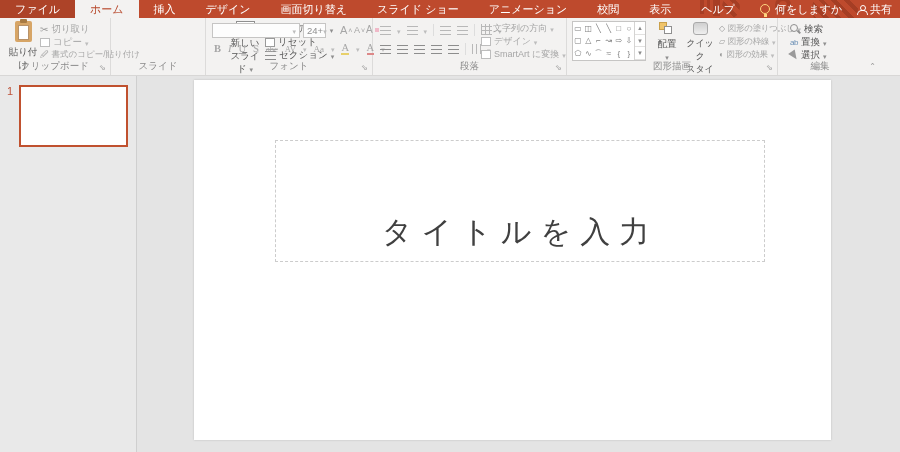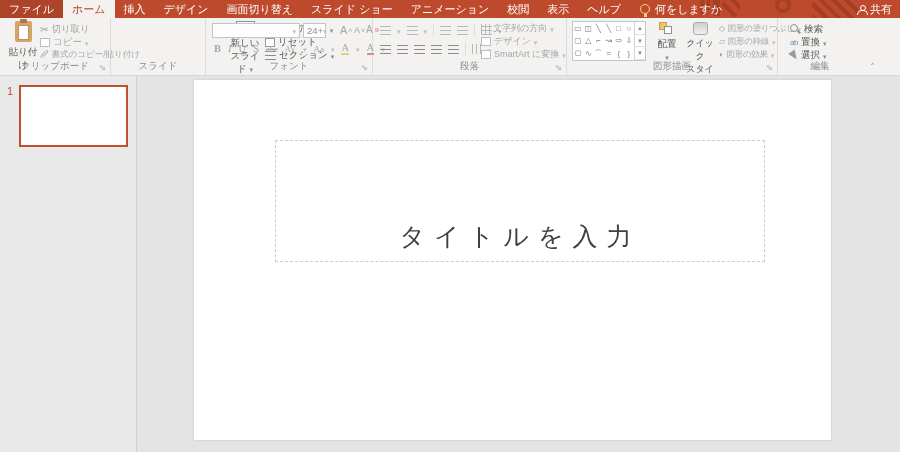--- a/index.html
+++ b/index.html
@@ -8,21 +8,21 @@
   .app { position:relative; width:900px; height:452px; background:#e4e4e4; }
 
   
   .titlebar { position:absolute; left:0; top:0; width:900px; height:18px;
     background:#be4a2d; overflow:hidden; }
   .deco-bar { position:absolute; top:0; background:rgba(90,25,10,.22); }
   .deco-ring { position:absolute; border-radius:50%; border:4px solid rgba(90,25,10,.22); }
   .deco-striped { position:absolute; border-radius:50%;
     background:repeating-linear-gradient(45deg, rgba(90,25,10,.25) 0 4px, transparent 4px 9px); }
   .tabs { position:absolute; left:0; top:0; height:18px; display:flex; align-items:stretch; z-index:2; }
-  .tab { height:18px; padding:0 9px; display:flex; align-items:center;
+  .tab { height:18px; padding:0 15px; display:flex; align-items:center;
     font-size:11px; color:#fff; cursor:default; white-space:nowrap; }
   .tab.file { background:rgba(60,15,5,.12); }
   .tab.active { background:#f3f2f1; color:#b7472a; }
   .tellme { display:flex; align-items:center; gap:5px; padding:0 10px; font-size:11px; color:#fff; }
   .bulb { width:10px; height:10px; border:1px solid #ffd57e; border-radius:50%; position:relative; }
   .bulb::after { content:""; position:absolute; left:3px; top:9px; width:3px; height:3px; background:#ffd57e; }
   .share { position:absolute; right:8px; top:0; height:18px; display:flex; align-items:center;
     gap:4px; font-size:11px; color:#fff; z-index:2; }
   .person { width:9px; height:9px; position:relative; }
   .person::before { content:""; position:absolute; left:2.5px; top:0; width:4px; height:4px;
@@ -116,21 +116,21 @@
     background:#e9e9e9; border-right:1px solid #cfcfcf; }
   .thumb-num { position:absolute; left:7px; top:9px; font-size:11px; color:#bd5138; }
   .thumb { position:absolute; left:19px; top:9px; width:109px; height:62px;
     background:#fff; border:2px solid #c0512f; }
   .canvas { position:absolute; left:138px; top:0; width:762px; height:376px; background:#e4e4e4; }
   .slide { position:absolute; left:56px; top:4px; width:637px; height:360px; background:#fff;
     box-shadow:0 0 2px rgba(0,0,0,.18); }
   .ph { position:absolute; border:1px dashed #cccccc; }
   .ph-title { left:81px; top:60px; width:490px; height:122px;
     display:flex; align-items:flex-end; justify-content:center; padding-bottom:8px; }
-  .ph-title .txt { font-size:25px; font-weight:300; letter-spacing:9px; color:#404040; }
+  .ph-title .txt { font-size:30px; font-weight:300; letter-spacing:9px; color:#404040; }
   .ph-subtitle { left:81px; top:188px; width:490px; height:92px;
     display:flex; align-items:flex-start; justify-content:center; padding-top:6px; }
   .ph-subtitle .txt { font-size:13px; letter-spacing:3px; color:#595959; }
 </style>
 </head>
 <body>
 
 <div class="app">
 
   <div class="titlebar">

